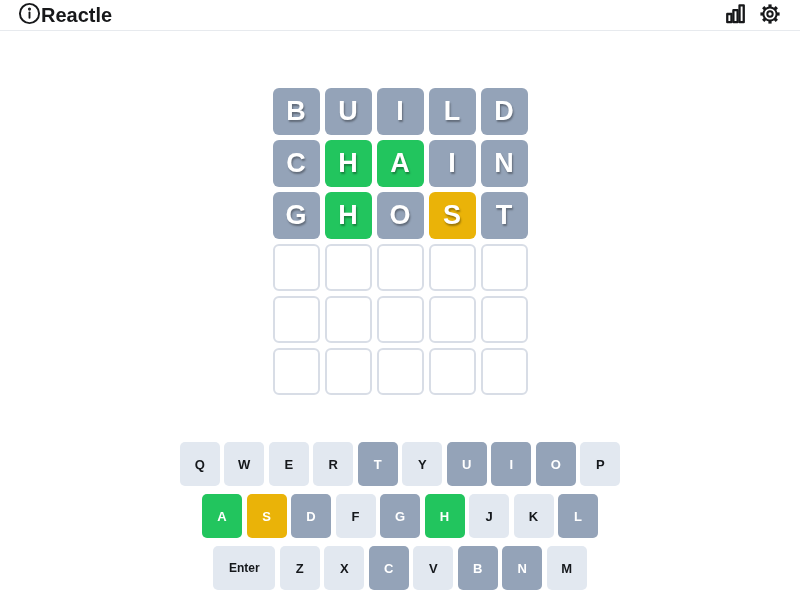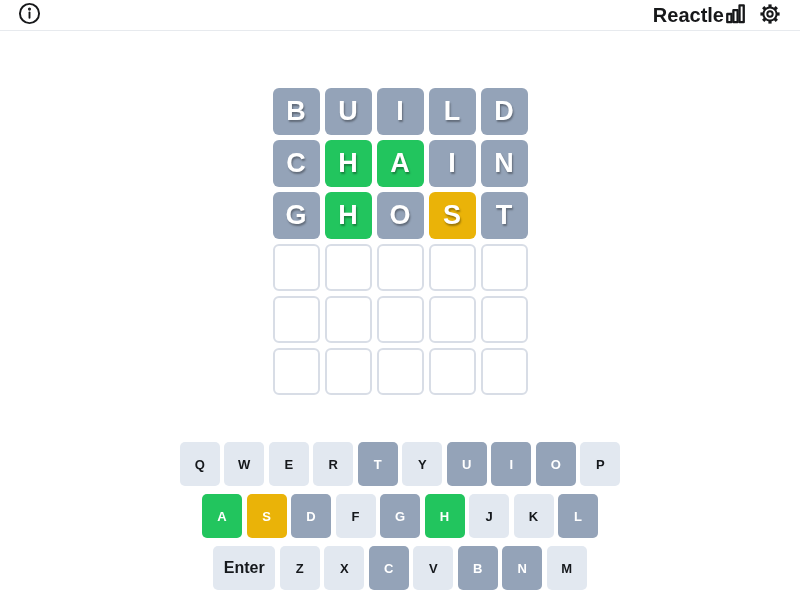--- a/index.html
+++ b/index.html
@@ -25,21 +25,21 @@
     border: none;
     padding: 0;
     margin: 0;
     display: flex;
     align-items: center;
     cursor: pointer;
   }
   .hdr-right { display: flex; align-items: center; gap: 11px; }
   h1.title {
     margin: 0;
-    text-align: right;
+    text-align: left;
     font-size: 20px;
     font-weight: bold;
     color: #17181a;
   }
 
   
   .board {
     margin-top: 57px;
     display: flex;
     flex-direction: column;
@@ -81,21 +81,21 @@
     border-radius: 5px;
     font-family: "Liberation Sans", sans-serif;
     font-size: 13px;
     font-weight: bold;
     display: flex;
     align-items: center;
     justify-content: center;
     cursor: pointer;
     padding: 0;
   }
-  .key.wide { width: 62px; font-size: 16px; }
+  .key.wide { width: 62px; font-size: 12px; }
   .key.state-default { background: #e2e8f0; color: #15181c; }
   .key.state-absent  { background: #94a3b8; color: #ffffff; }
   .key.state-correct { background: #22c55e; color: #ffffff; }
   .key.state-present { background: #eab308; color: #ffffff; }
 </style>
 </head>
 <body>
 
 <header>
   <button class="icon-btn">

